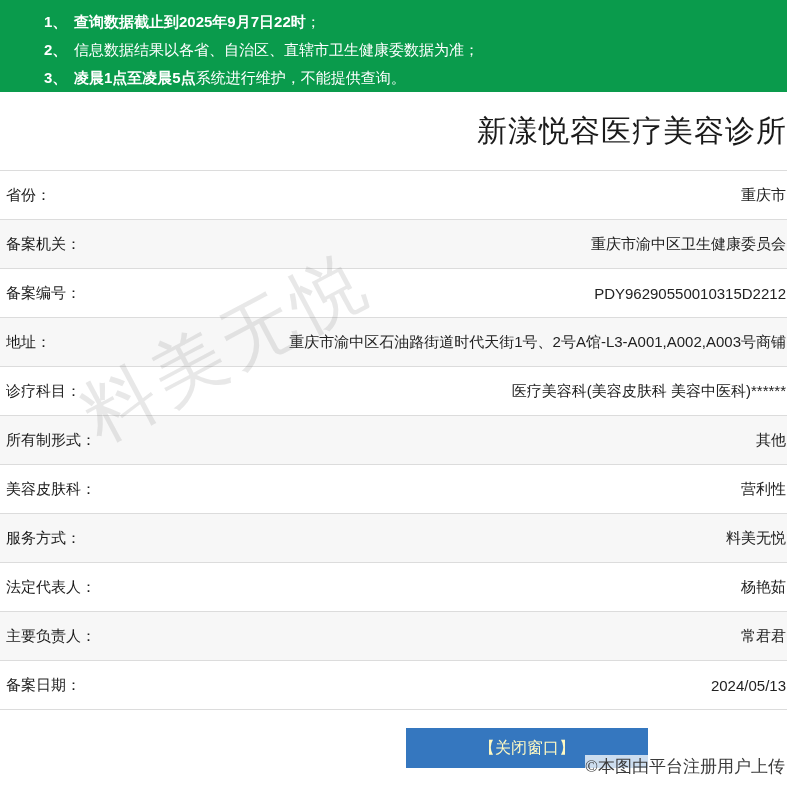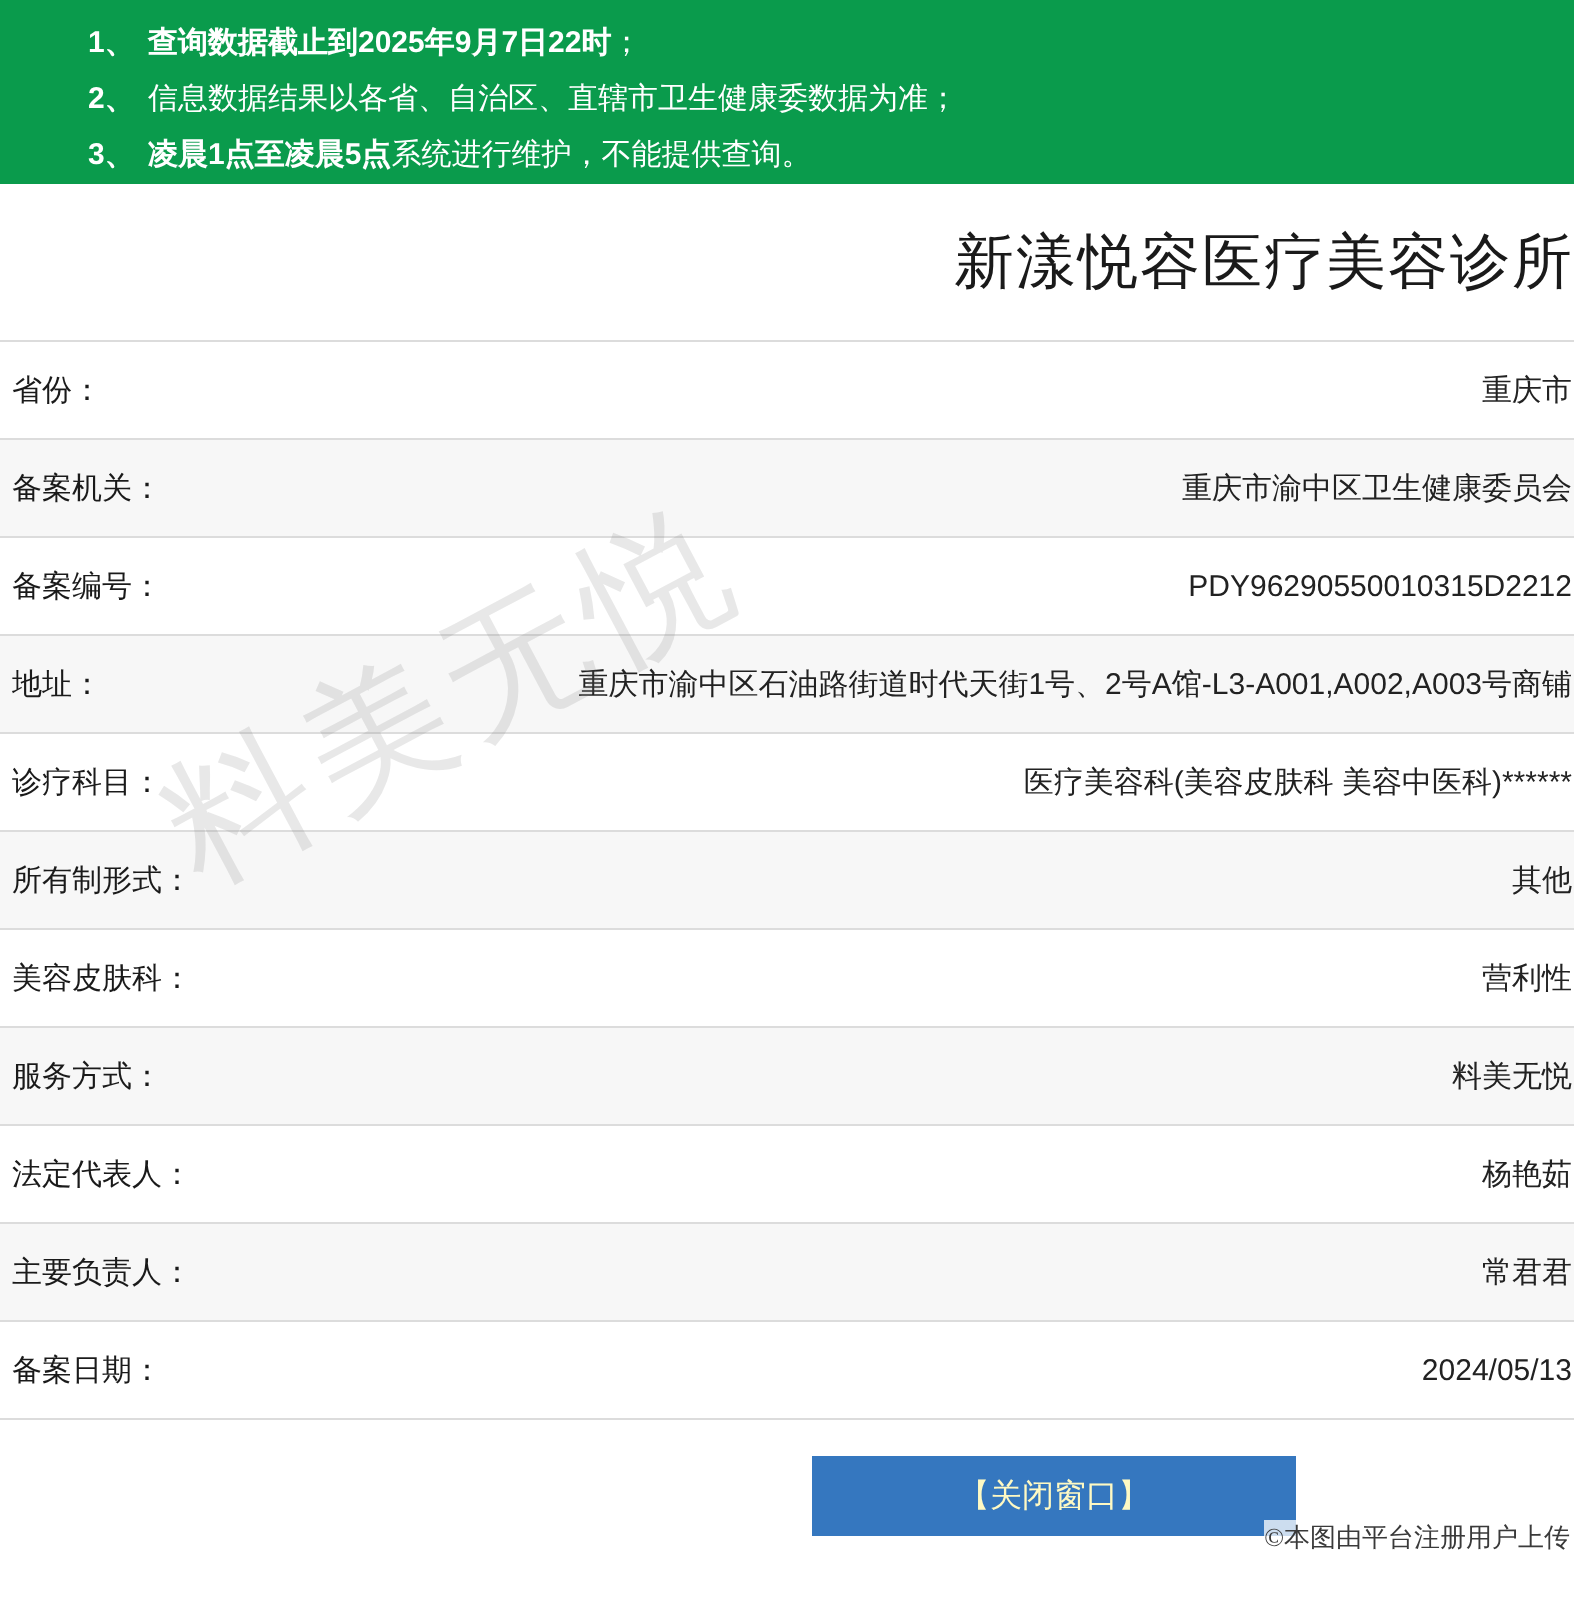--- a/index.html
+++ b/index.html
@@ -127,21 +127,21 @@
     cursor: pointer;
     display: flex;
     align-items: center;
     justify-content: center;
     margin-left: 13px;
   }
   .credit {
     position: absolute;
     right: 2px;
     bottom: 2px;
-    font-size: 13px;
+    font-size: 17px;
     color: #3a3a3a;
     background: rgba(255,255,255,0.75);
     font-family: Liberation Serif, serif;
     white-space: nowrap;
   }
 </style>
 </head>
 <body>
 
 <div id="page">

